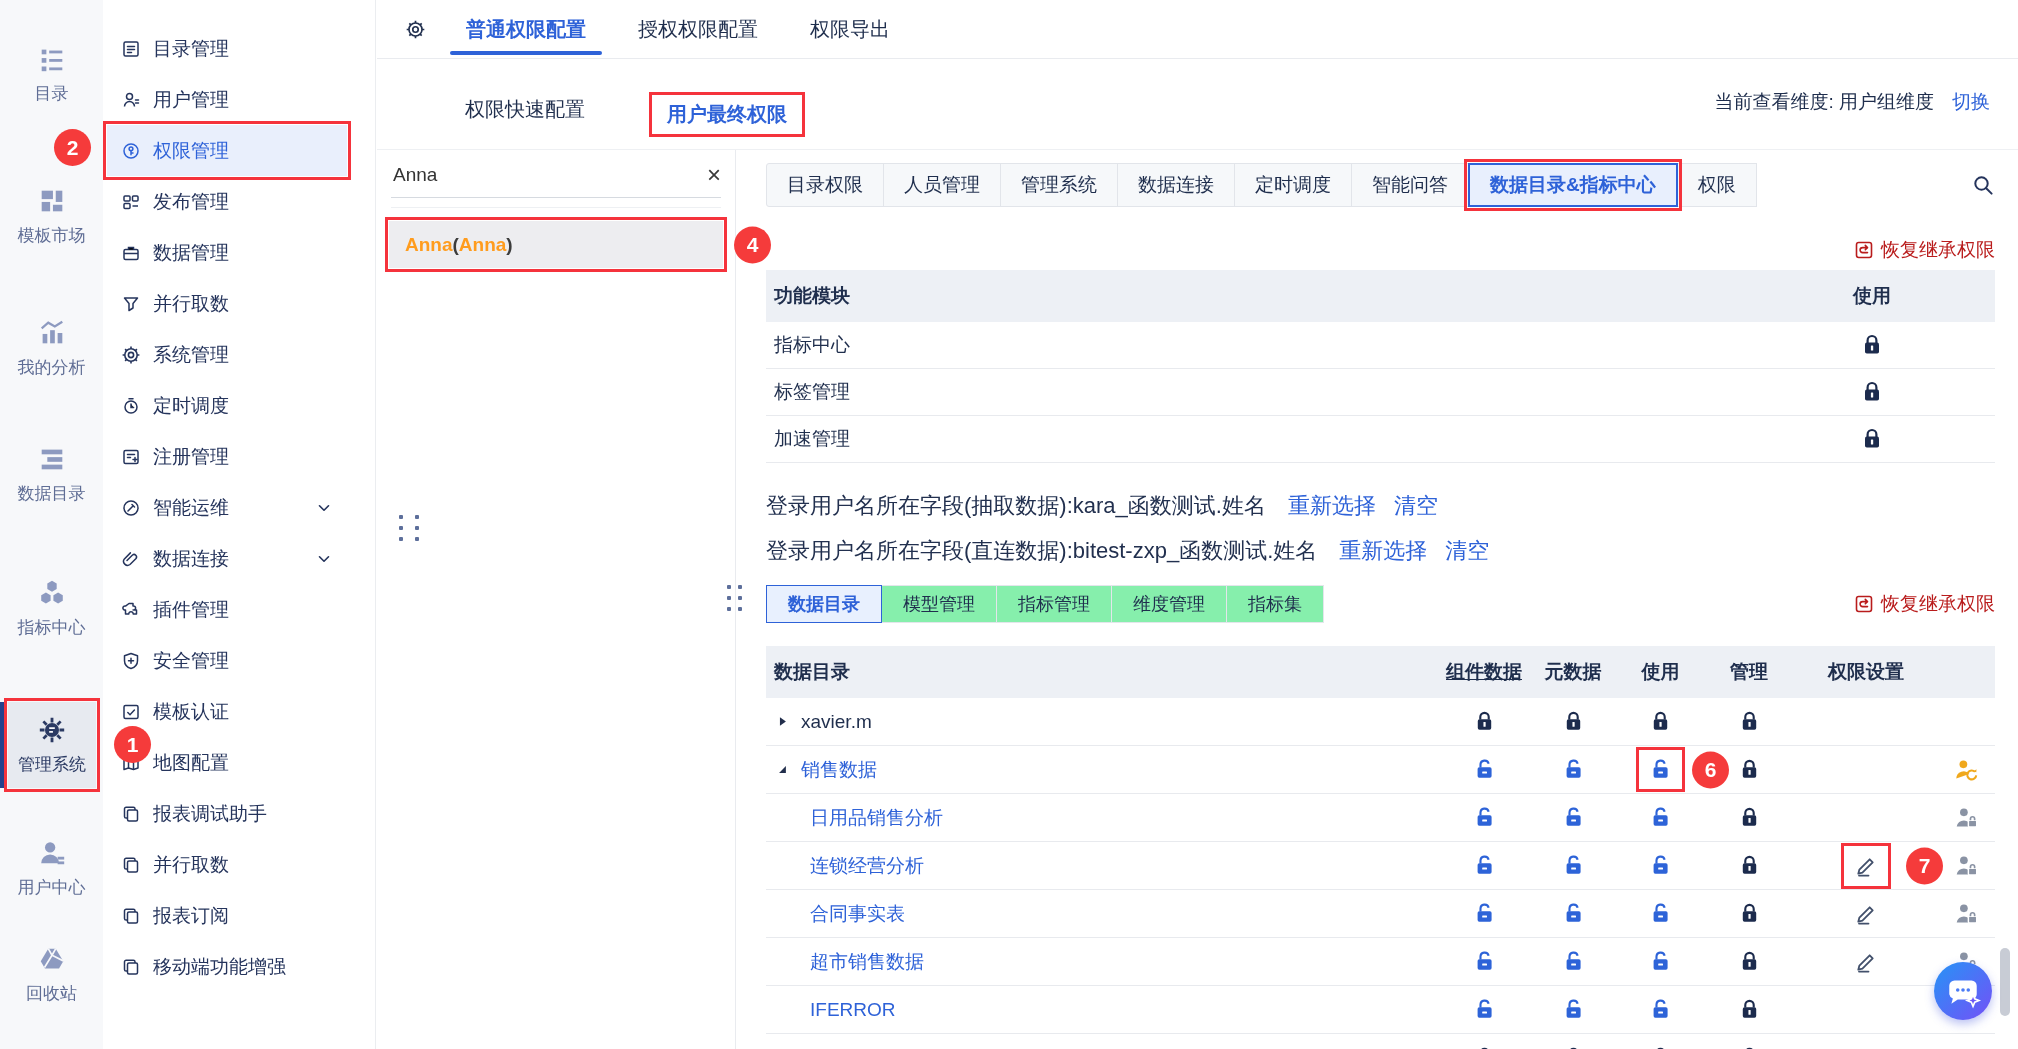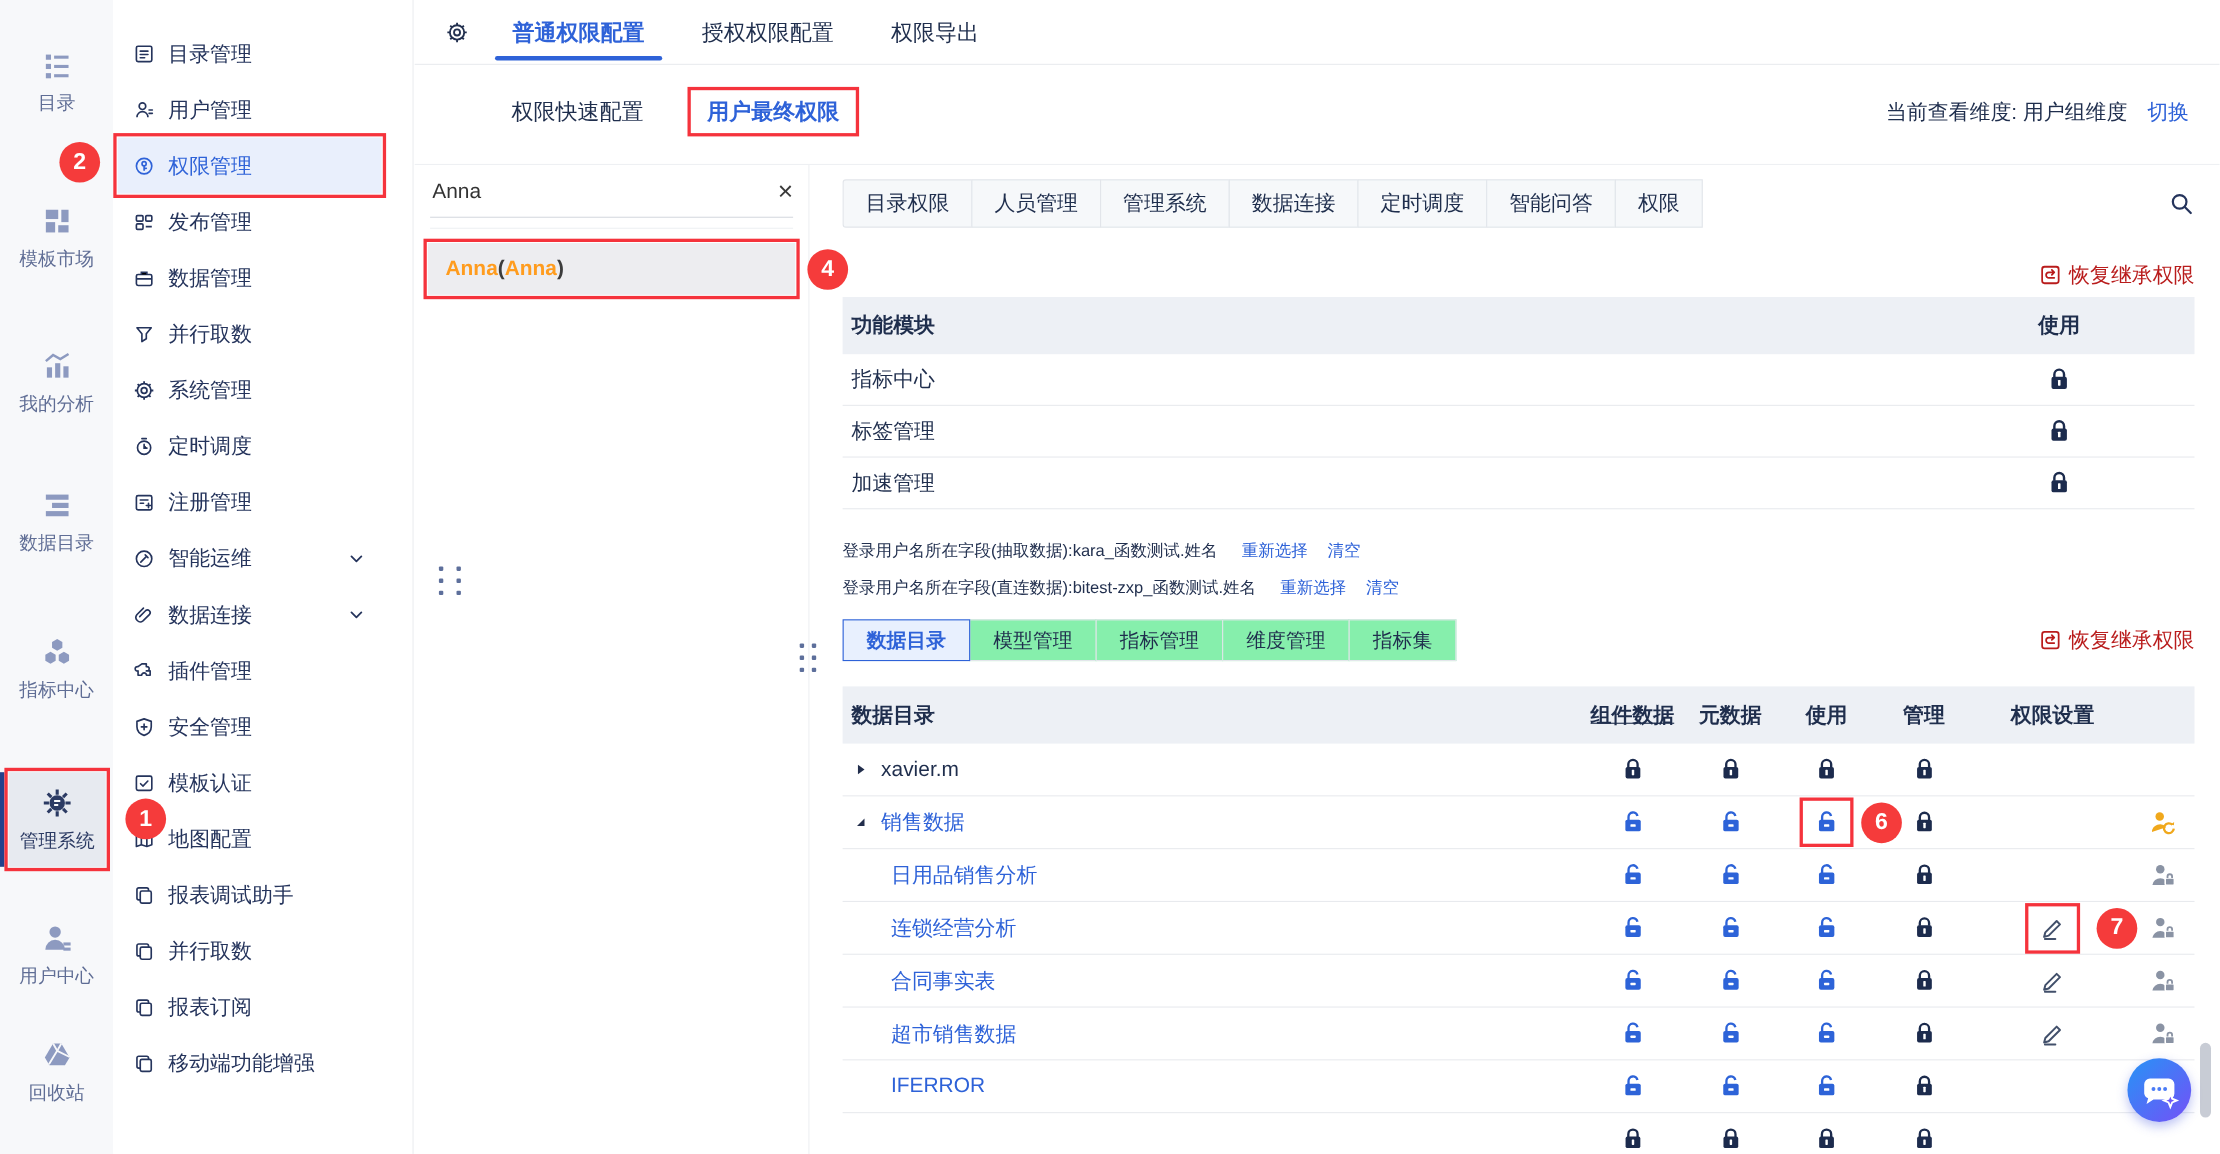--- a/index.html
+++ b/index.html
@@ -26,21 +26,21 @@
   .badge{position:absolute;width:37px;height:37px;border-radius:50%;background:#f53b3b;color:#fff;
     font-size:21px;font-weight:bold;display:flex;align-items:center;justify-content:center;z-index:6;}
   
   .content{position:absolute;left:377px;top:0;right:0;height:1049px;}
   .topbar{height:59px;border-bottom:1px solid #e9ebef;display:flex;align-items:center;padding-left:28px;box-sizing:border-box;}
   .topbar .gear{color:#22304f;margin-right:40px;cursor:pointer;}
   .ttab{font-size:20px;color:#1f2e4d;margin-right:52px;cursor:pointer;position:relative;height:51px;display:flex;align-items:center;}
   .ttab.active{color:#2e62d8;font-weight:bold;}
   .ttab.active::after{content:"";position:absolute;left:-16px;right:-16px;bottom:0;height:4px;background:#2e62d8;border-radius:2px;}
   .subbar{height:91px;border-bottom:1px solid #eef0f3;position:relative;box-sizing:border-box;}
-  .subtabs{position:absolute;left:88px;top:24px;display:flex;align-items:center;gap:44px;}
+  .subtabs{position:absolute;left:88px;top:37px;display:flex;align-items:flex-start;gap:68px;}
   .stab{font-size:20px;color:#1f2e4d;cursor:pointer;}
   .stab.active{color:#2e62d8;font-weight:bold;padding:5px 14px;}
   .view-dim{position:absolute;right:28px;top:30px;font-size:19px;color:#1f2e4d;white-space:nowrap;}
   .view-dim .sw{color:#2e62d8;margin-left:18px;cursor:pointer;}
   
   .user-panel{position:absolute;left:0;top:150px;width:358px;bottom:0;border-right:1px solid #e9ebef;background:#fff;}
   .search-row{height:45px;margin:2px 14px 0 14px;border-bottom:1px solid #d6dae0;display:flex;align-items:center;}
   .search-row input{border:0;outline:0;flex:1;font-size:19px;color:#333;font-family:inherit;background:transparent;}
   .search-row .clr{color:#3a3a3a;font-size:24px;cursor:pointer;line-height:1;}
   .list-sep{margin:9px 14px 0 14px;border-bottom:1px solid #eef0f3;}
@@ -55,21 +55,21 @@
   .ptab:first-child{margin-left:0;border-radius:3px 0 0 3px;}
   .ptab.active{border:2px solid #2e62d8;background:#e8effd;color:#2e62d8;font-weight:bold;z-index:2;}
   .ptabs .mag{margin-left:auto;color:#25345c;cursor:pointer;}
   .restore-row{margin-top:30px;height:26px;display:flex;justify-content:flex-end;}
   .rlink{display:flex;align-items:center;gap:7px;color:#b91c1c;font-size:19px;cursor:pointer;}
   .thead{height:52px;background:#edf0f5;display:flex;align-items:center;font-weight:bold;font-size:19px;color:#1f2e4d;}
   .mt{margin-top:7px;}
   .trow{height:46px;display:flex;align-items:center;border-bottom:1px solid #e8eaee;font-size:19px;}
   .c-name{flex:1;display:flex;align-items:center;padding-left:8px;}
   .mc-use{width:246px;display:flex;justify-content:center;}
-  .loginline{margin-top:28px;font-size:15px;color:#22304f;display:flex;align-items:center;white-space:nowrap;}
+  .loginline{margin-top:28px;font-size:22px;color:#22304f;display:flex;align-items:center;white-space:nowrap;}
   .loginline.second{margin-top:15px;}
   .loginline .act{color:#2e62d8;margin-left:22px;cursor:pointer;}
   .loginline .act2{margin-left:18px;}
   .ctabs{margin-top:19px;display:flex;align-items:center;position:relative;}
   .ctab{height:38px;box-sizing:border-box;border:1px solid #e3e6eb;background:#86efac;display:flex;align-items:center;
     padding:0 21px;font-size:18px;color:#1f2e4d;margin-left:-1px;cursor:pointer;}
   .ctab:first-child{margin-left:0;}
   .ctab.active{border:1px solid #2e62d8;background:#e8f0fe;color:#2e62d8;font-weight:bold;z-index:2;}
   .ctabs .rlink{position:absolute;right:0;top:6px;}
   .chead{margin-top:23px;}
@@ -543,20 +543,21 @@
     </section>
 
     <section class="perm-panel">
       <div class="ptabs">
         <span class="ptab">目录权限</span>
         <span class="ptab">人员管理</span>
         <span class="ptab">管理系统</span>
         <span class="ptab">数据连接</span>
         <span class="ptab">定时调度</span>
         <span class="ptab">智能问答</span>
+        <span class="ptab active rbox">数据目录&amp;指标中心</span>
         <span class="ptab">权限</span>
         <span class="mag">
             <svg width="24" height="24">
               <use href="#i-search"></use>
             </svg>
           </span>
       </div>
 
       <div class="restore-row">
         <span class="rlink">

